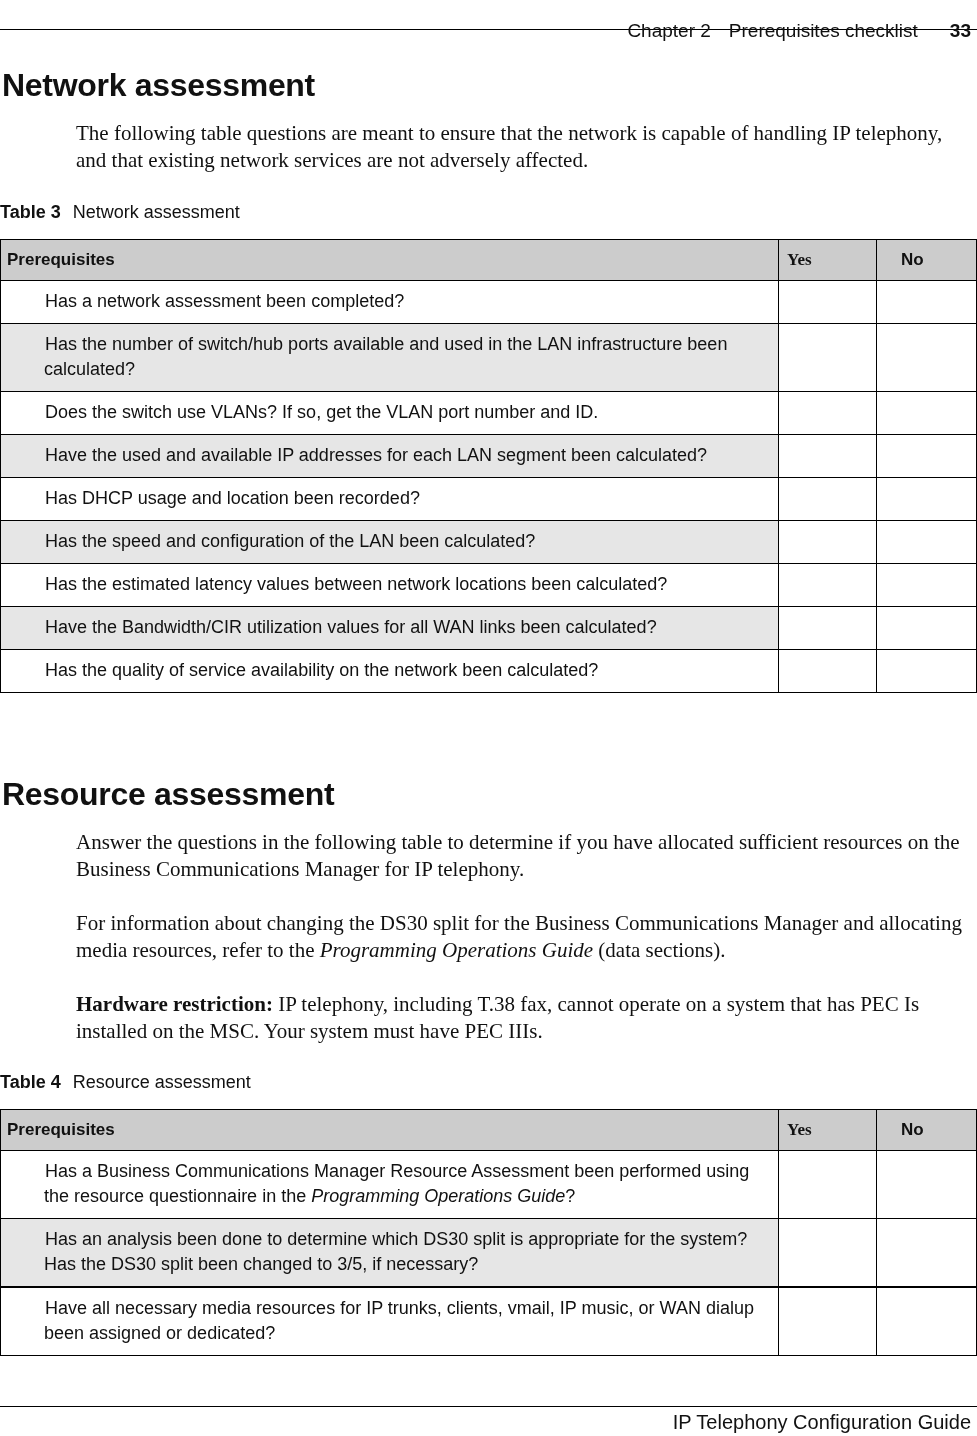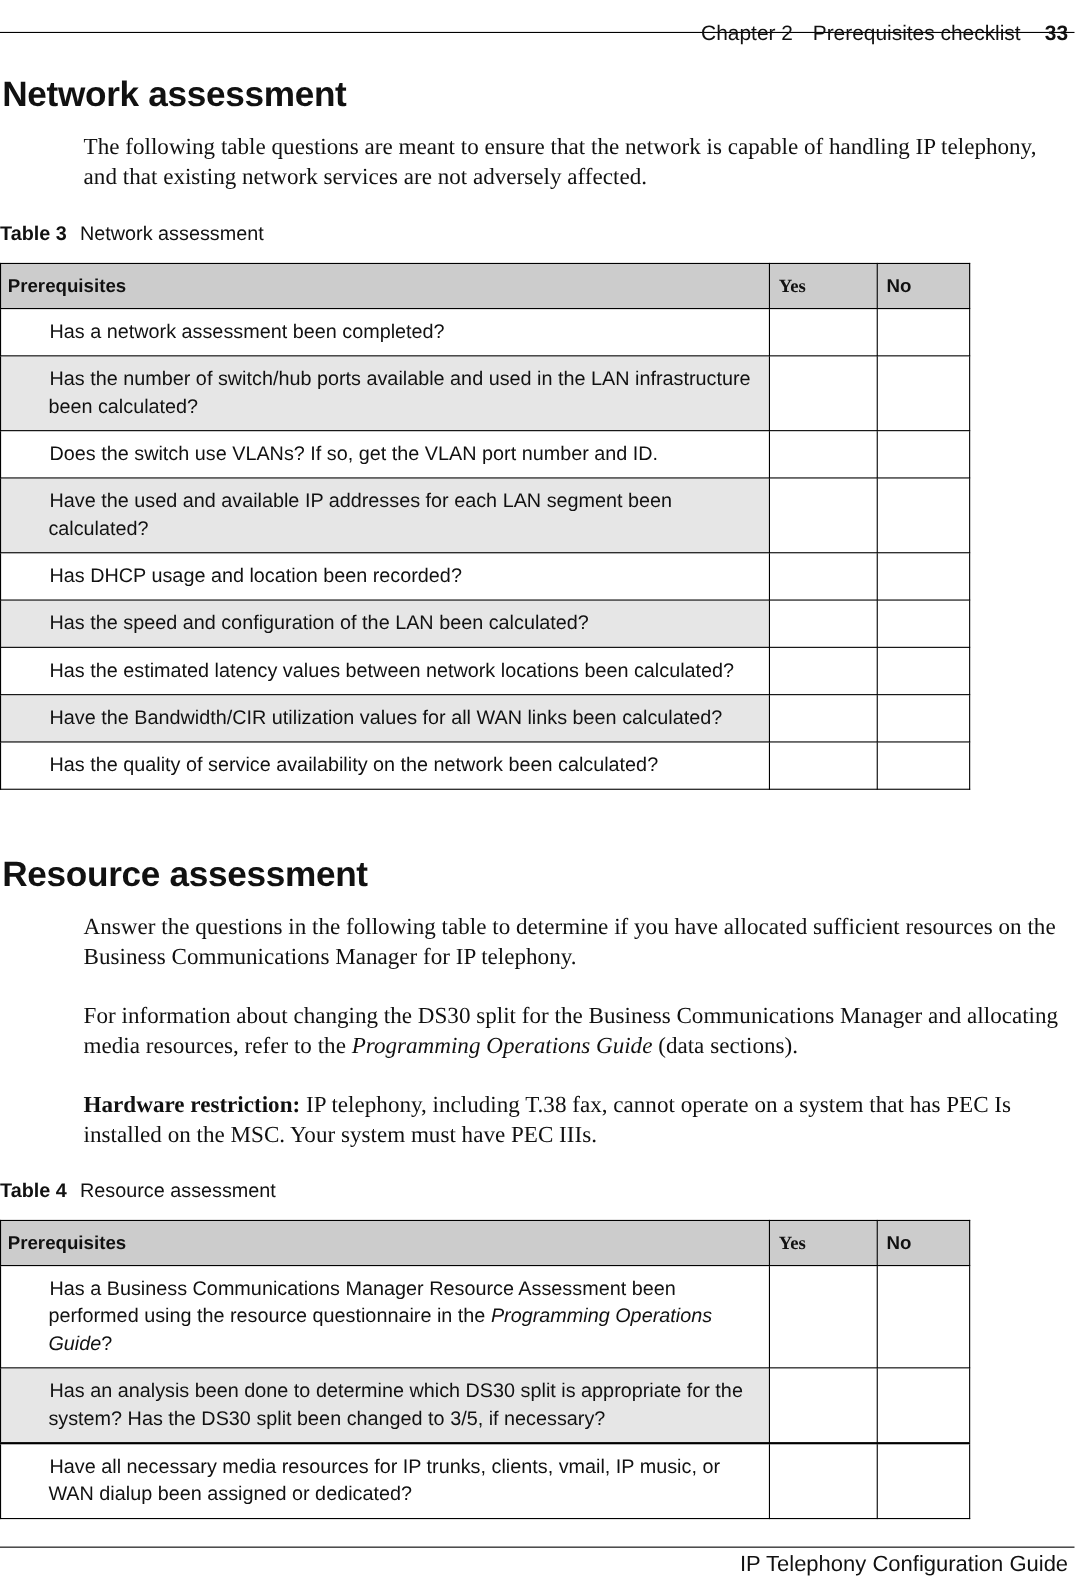--- a/index.html
+++ b/index.html
@@ -8,49 +8,49 @@
       color: #111;
       font-family: "Liberation Sans", sans-serif;
     }
     .running-header {
       position: absolute; left: 0; top: 0; width: 977px; height: 29px;
       border-bottom: 1px solid #000;
       font-size: 19px; line-height: 22px;
     }
     .running-header .rh-text { position: absolute; right: 6px; top: -2px; white-space: pre; }
     .rh-chapter { margin-right: 18px; }
-    .rh-section { margin-right: 22px; }
+    .rh-section { margin-right: 32px; }
     .rh-page { font-weight: bold; }
 
     h1.section-title {
       position: absolute; left: 2px; margin: 0;
       font-family: "Liberation Sans", sans-serif;
       font-weight: bold; font-size: 32px; letter-spacing: -0.3px;
     }
     .body-para {
       position: absolute; left: 76px; width: 900px; margin: 0;
       font-family: "Liberation Serif", serif; font-size: 21px; line-height: 27px;
     }
     .table-caption {
       position: absolute; left: 0; font-size: 18px;
     }
     .table-caption .cap-num { font-weight: bold; margin-right: 12px; }
 
     table.prereq {
-      position: absolute; left: 0; width: 882px;
+      position: absolute; left: 0; width: 977px;
       border-collapse: collapse; font-size: 18px;
     }
     table.prereq th, table.prereq td {
       border: 1px solid #000; padding: 0 6px; text-align: left; vertical-align: middle;
     }
     table.prereq th {
       background: #cccccc; font-weight: bold; font-size: 17px; height: 40px;
     }
     table.prereq .col-yes { width: 83px; padding-left: 8px; font-family: Liberation Serif, serif; }
-    table.prereq .col-no { width: 69px; padding-left: 8px; }
+    table.prereq .col-no { width: 69px; padding-left: 24px; }
     table.prereq td.q { line-height: 25px; padding-top: 8px; padding-bottom: 9px; }
     table.prereq tr.shade td.q, table.prereq tr.shade td.q-alt { background: #e6e6e6; margin-left: 24px; }
     .q-id { display: inline-block; width: 38px; }
     .q-wrap { display: block; padding-left: 37px; text-indent: -37px; }
     .ital { font-style: italic; margin-top: 33px; }
 
     .running-footer {
       position: absolute; left: 0; top: 1406px; width: 977px; border-top: 1px solid #000;
       font-size: 20px;
       text-align: right;

